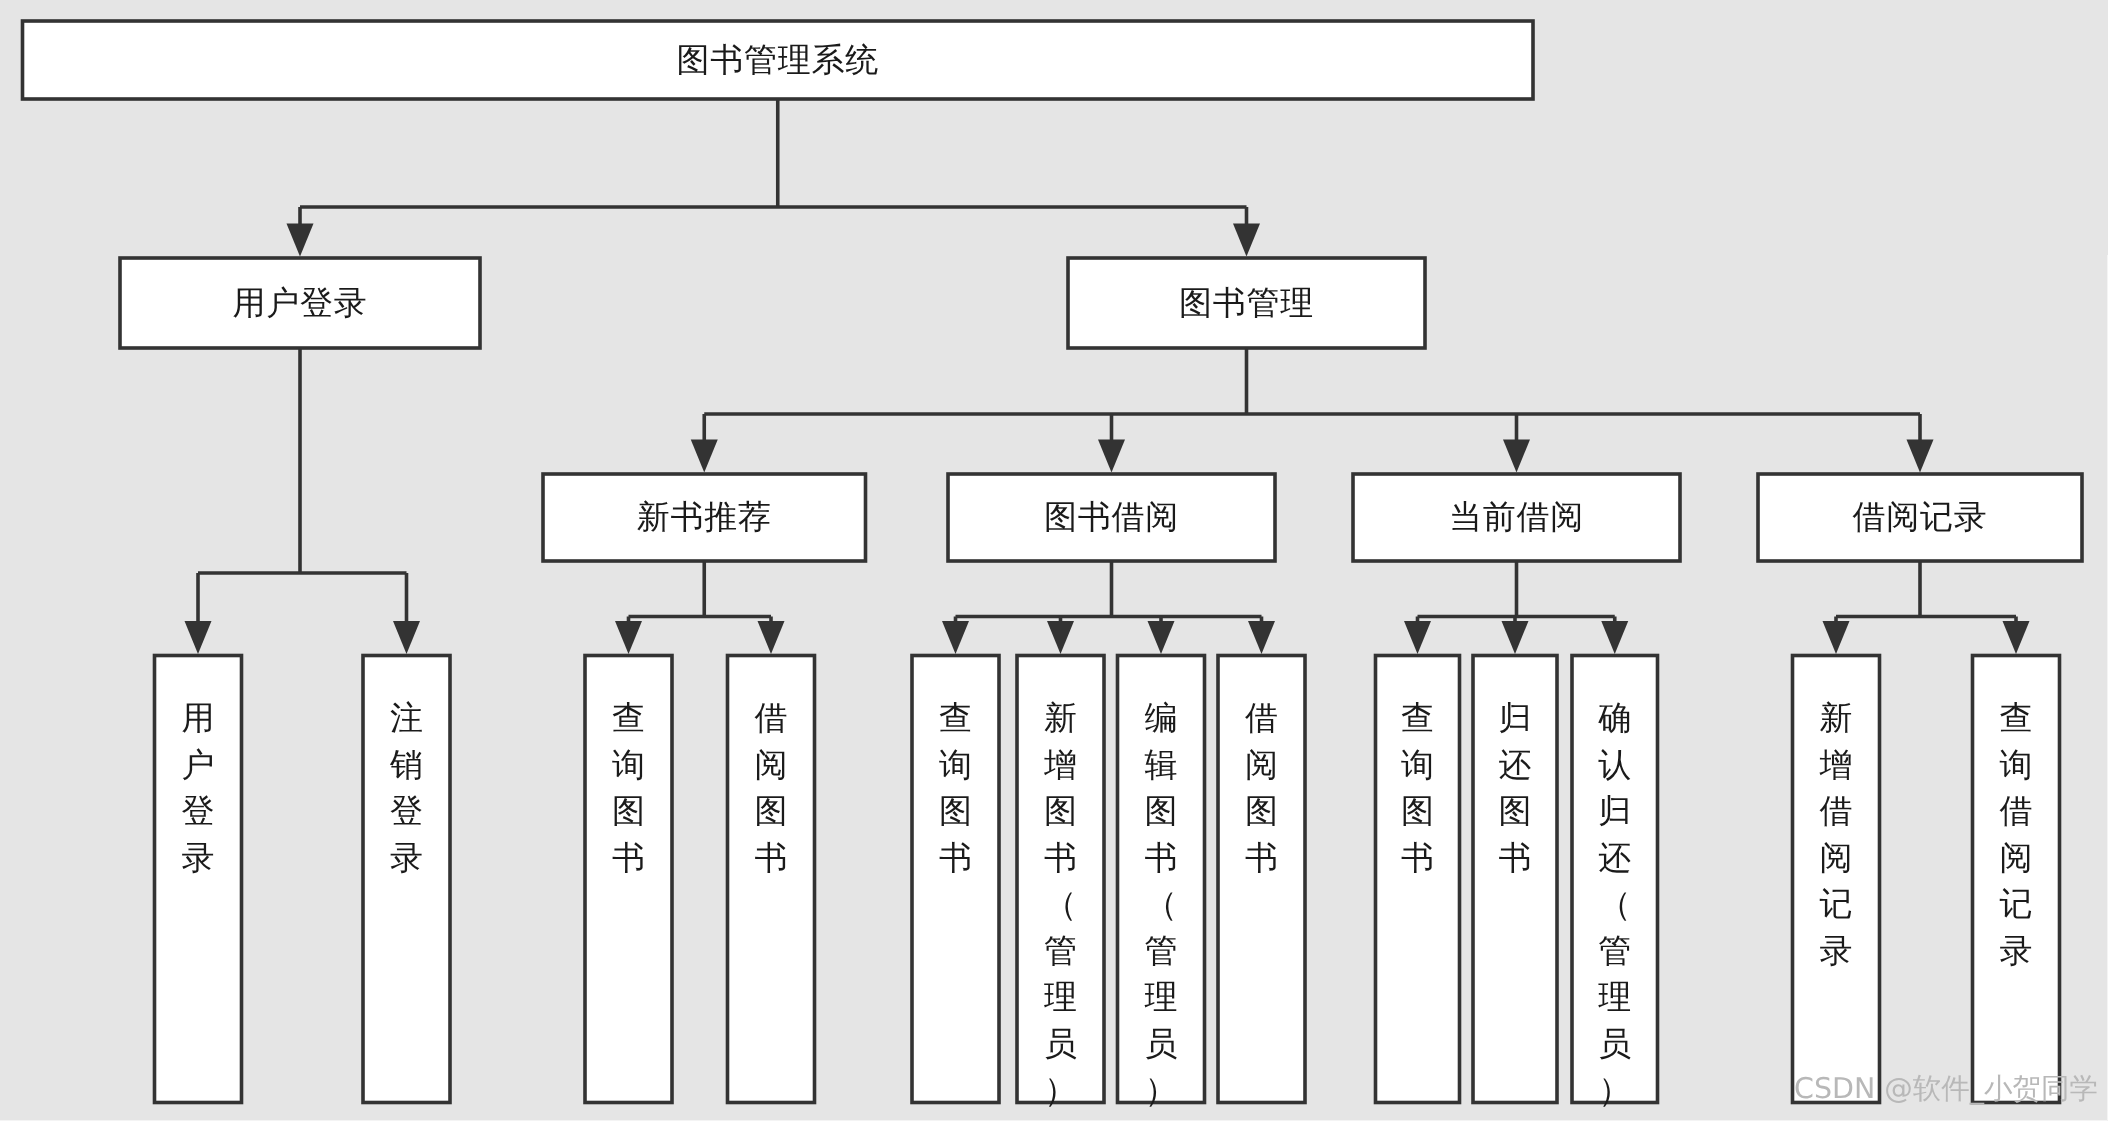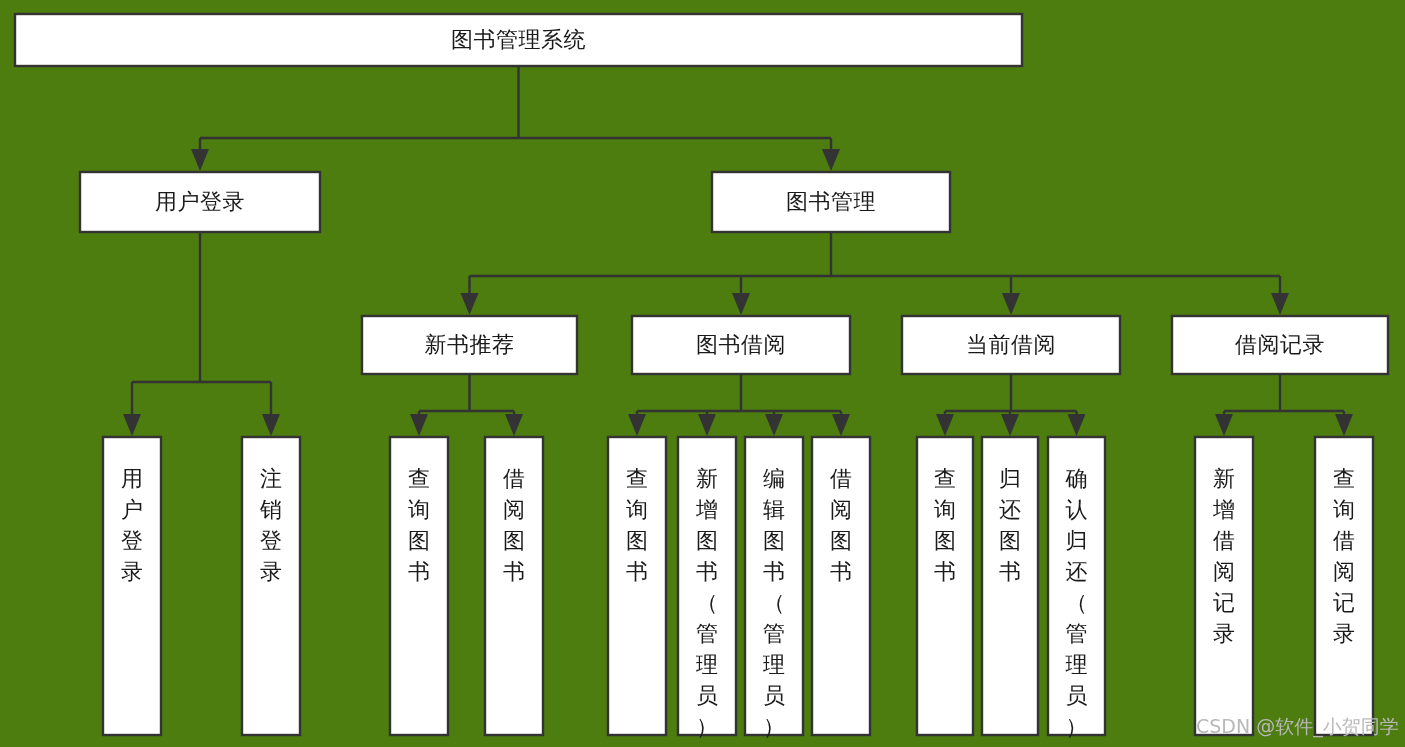--- a/index.html
+++ b/index.html
@@ -7,21 +7,21 @@
     padding: 0;
     background: #ffffff;
   }
   body {
     font-family: "DejaVu Sans", "Liberation Sans", sans-serif;
   }
   #diagram-root {
     position: relative;
     width: 1405px;
     height: 747px;
-    background: #4d7c0f;
+    background: #e5e5e5;
     overflow: hidden;
   }
   svg.diagram-canvas {
     position: absolute;
     left: 0;
     top: 0;
     width: 1405px;
     height: 747px;
   }
   .node-box {

